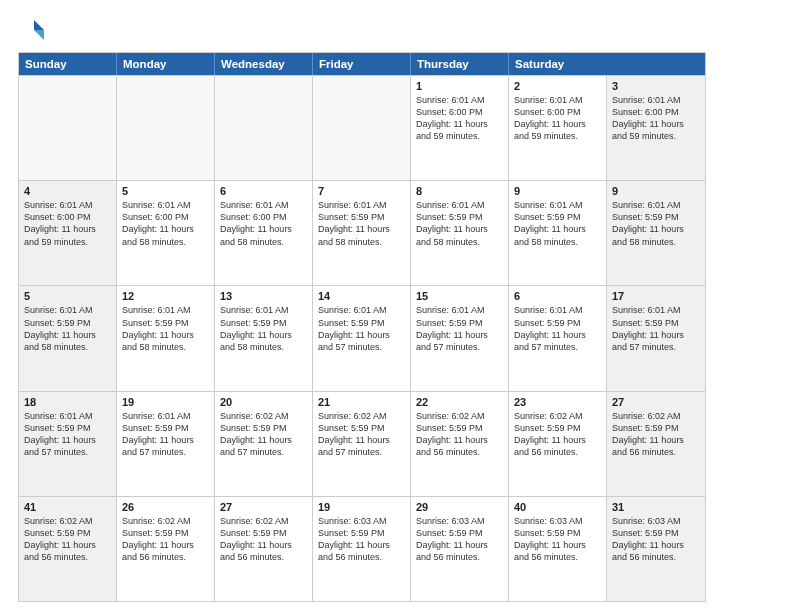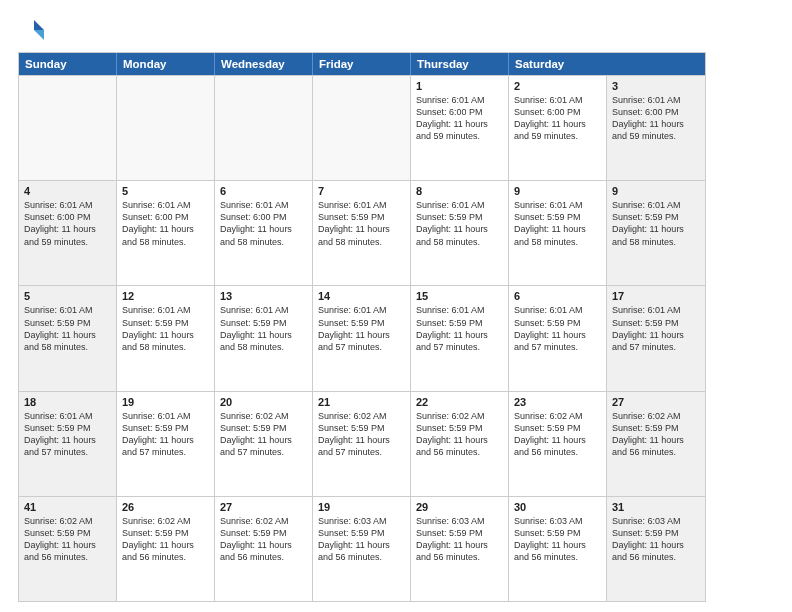--- a/index.html
+++ b/index.html
@@ -361,21 +361,21 @@
 and 56 minutes.</div>
           </div>
           <div class="cal-cell">
             <span class="cell-date">29</span>
             <div class="cell-info" style="white-space: pre-line;">Sunrise: 6:03 AM
 Sunset: 5:59 PM
 Daylight: 11 hours
 and 56 minutes.</div>
           </div>
           <div class="cal-cell">
-            <span class="cell-date">30</span>
+            <span class="cell-date">40</span>
             <div class="cell-info" style="white-space: pre-line;">Sunrise: 6:03 AM
 Sunset: 5:59 PM
 Daylight: 11 hours
 and 56 minutes.</div>
           </div>
           <div class="cal-cell shaded">
             <span class="cell-date">31</span>
             <div class="cell-info" style="white-space: pre-line;">Sunrise: 6:03 AM
 Sunset: 5:59 PM
 Daylight: 11 hours

